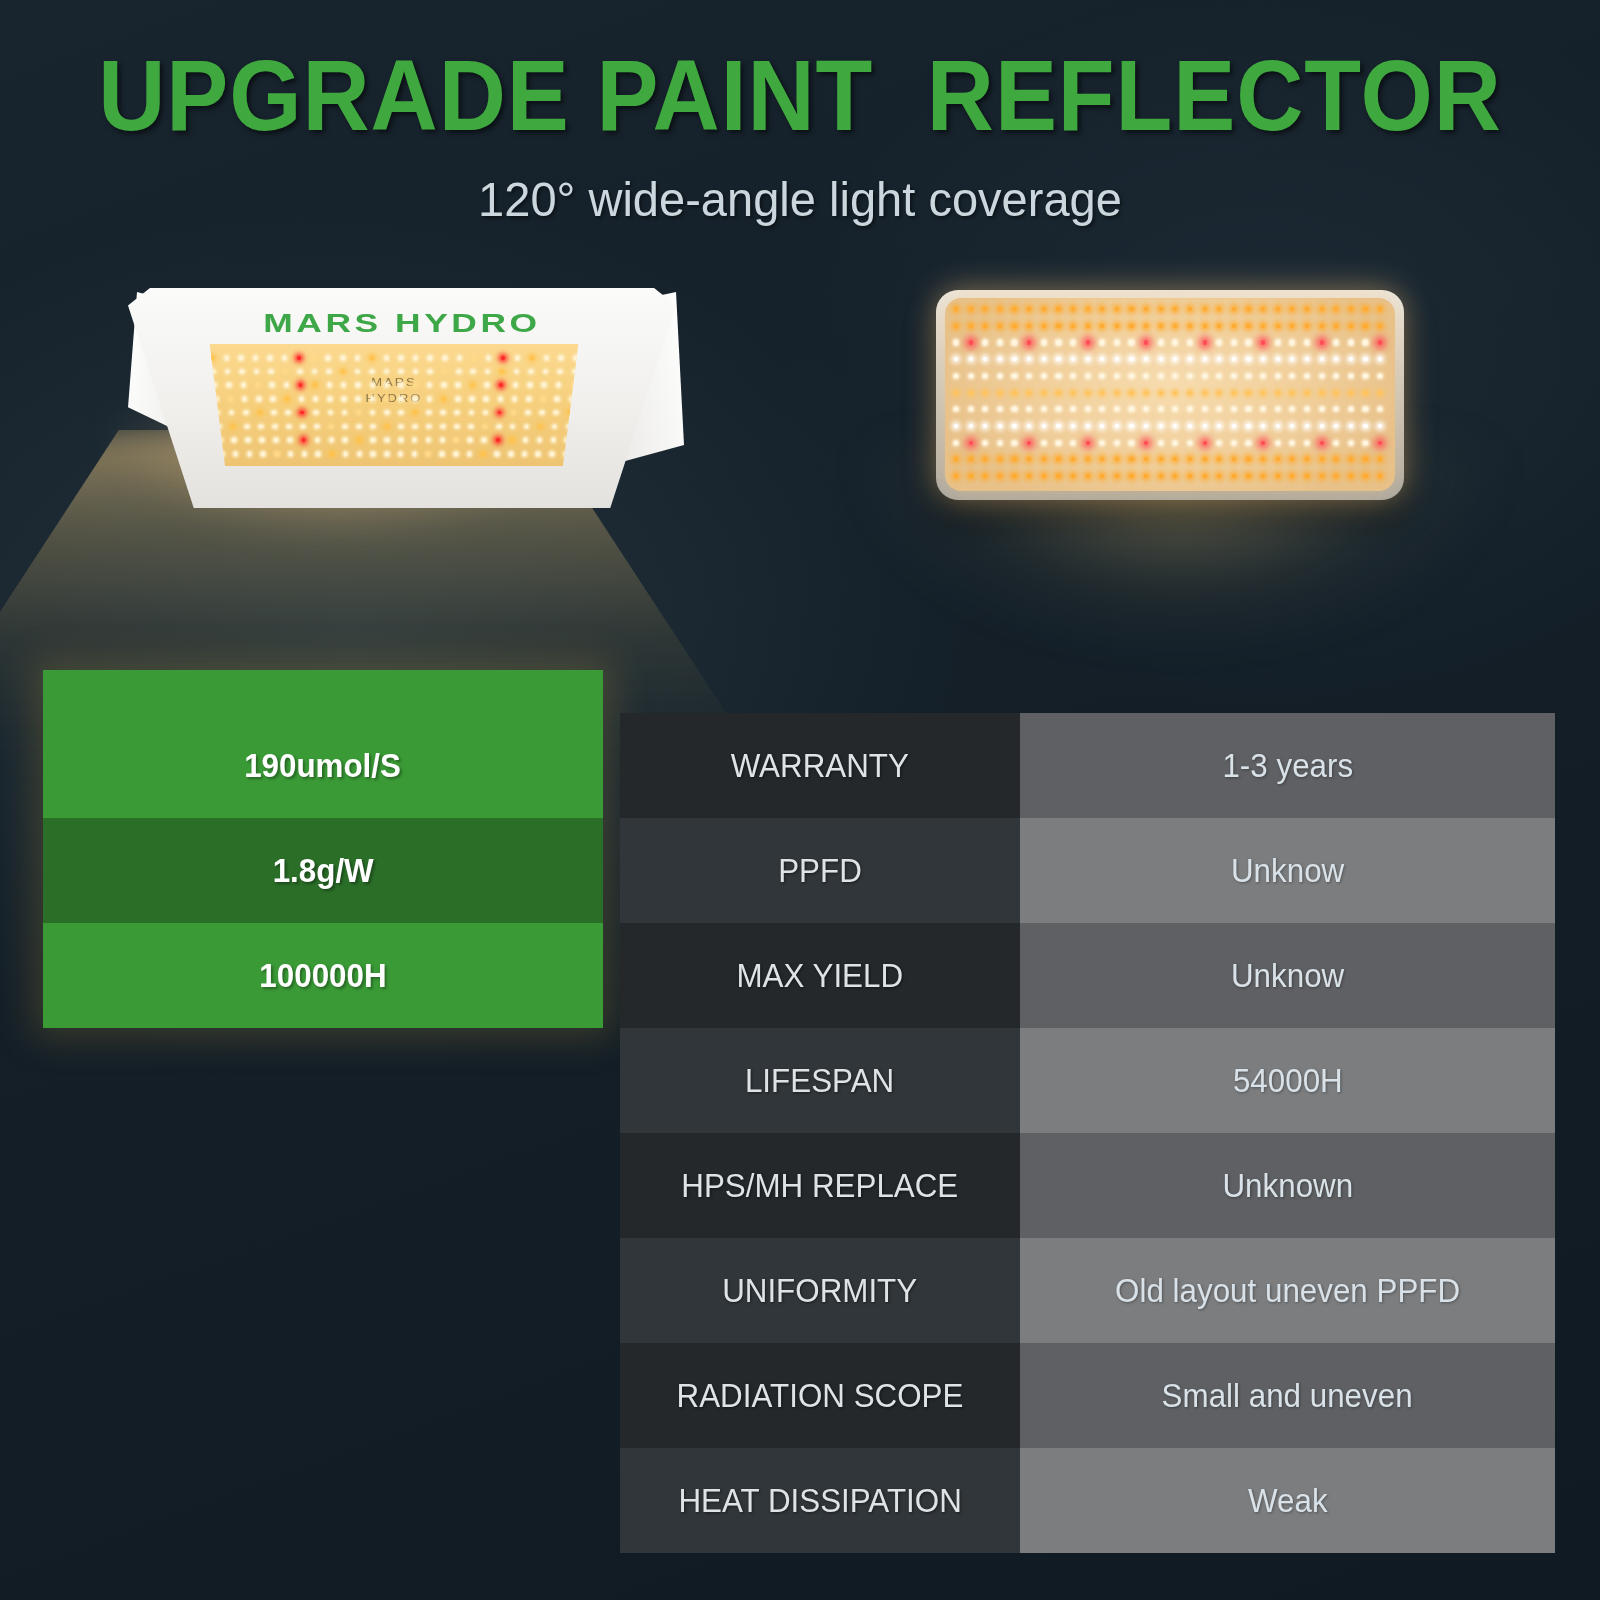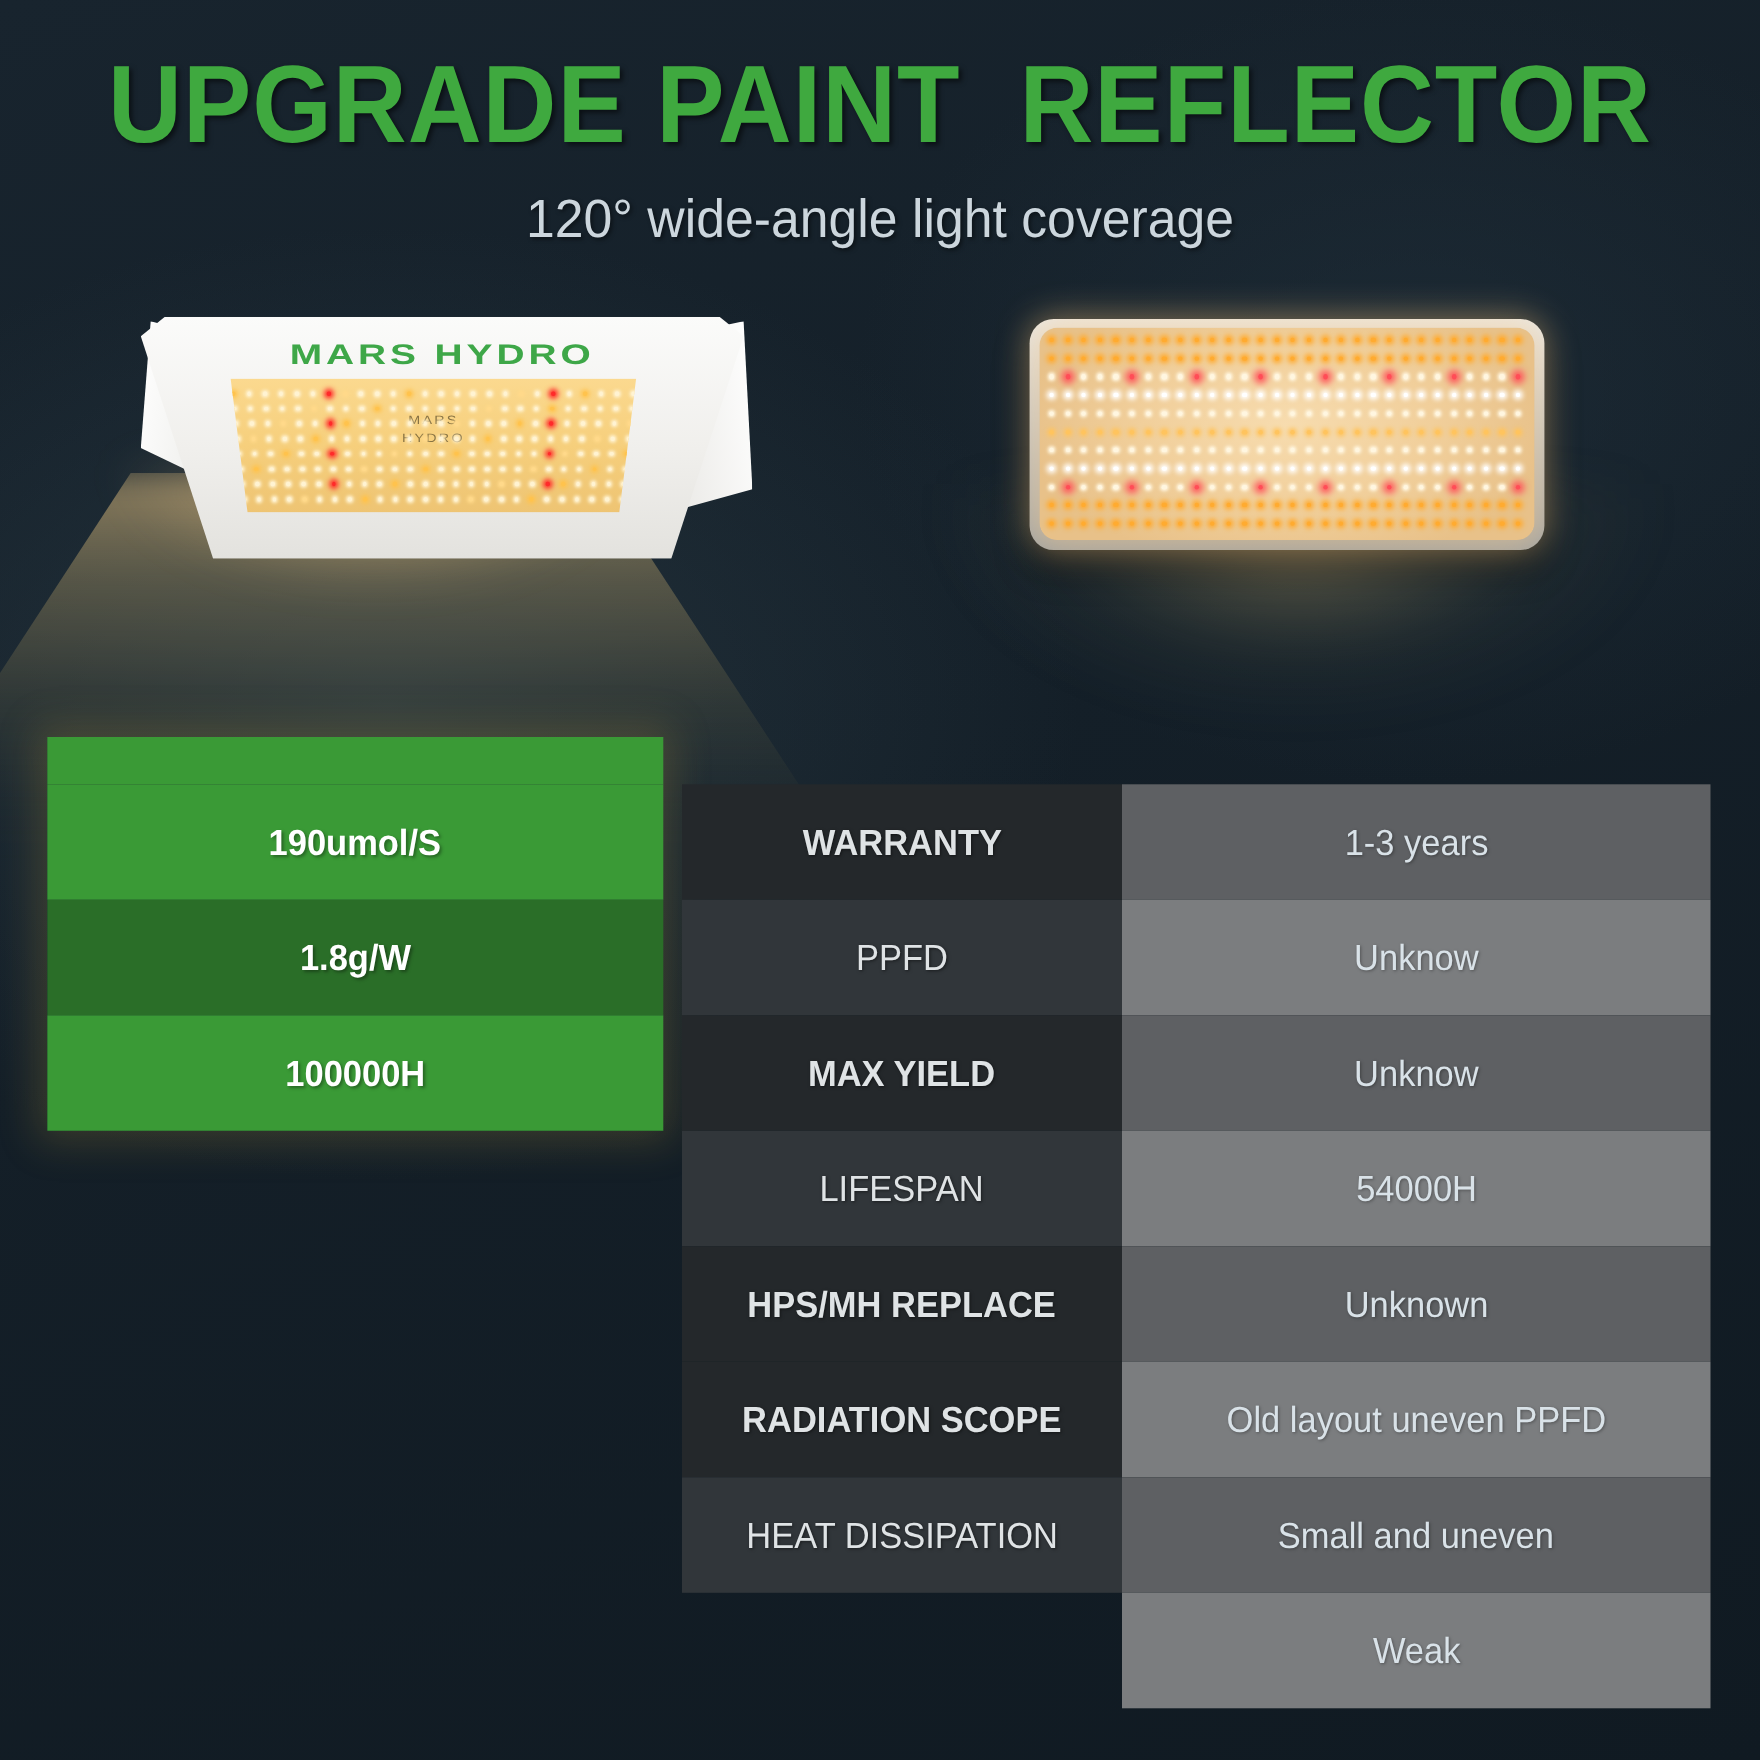--- a/index.html
+++ b/index.html
@@ -171,21 +171,21 @@
   .ours-a { background:#3a9a36; }
   .ours-b { background:#2a6e28; }
   .ours-text {
     color:#ffffff; font-weight:bold; font-size:33px;
     text-shadow:2px 2px 3px rgba(0,0,0,0.35);
     transform:scaleX(0.95);
   }
   .ours-text.small { font-size:28px; }
 
   
-  .spec-a { background:#24282b;font-weight:bold; }
+  .spec-a { background:#24282b; }
   .spec-b { background:#31363a; }
   .spec-text {
     color:#dfe3e5; font-size:33px;
     transform:scaleX(0.95);
     text-shadow:1px 1px 3px rgba(0,0,0,0.5);
   }
 
   
   .theirs-a { background:#5e6063; }
   .theirs-b { background:#7b7d7f; }
@@ -786,20 +786,23 @@
         </div>
         <div class="cell spec-a">
           <span class="spec-text">MAX YIELD</span>
         </div>
         <div class="cell spec-b">
           <span class="spec-text">LIFESPAN</span>
         </div>
         <div class="cell spec-a">
           <span class="spec-text">HPS/MH REPLACE</span>
         </div>
+        <div class="cell spec-b">
+          <span class="spec-text">UNIFORMITY</span>
+        </div>
         <div class="cell spec-a">
           <span class="spec-text">RADIATION SCOPE</span>
         </div>
         <div class="cell spec-b">
           <span class="spec-text">HEAT DISSIPATION</span>
         </div>
       </div>
     <div class="col" id="col-theirs">
         <div class="cell theirs-a">
           <span class="theirs-text">1-3 years</span>

